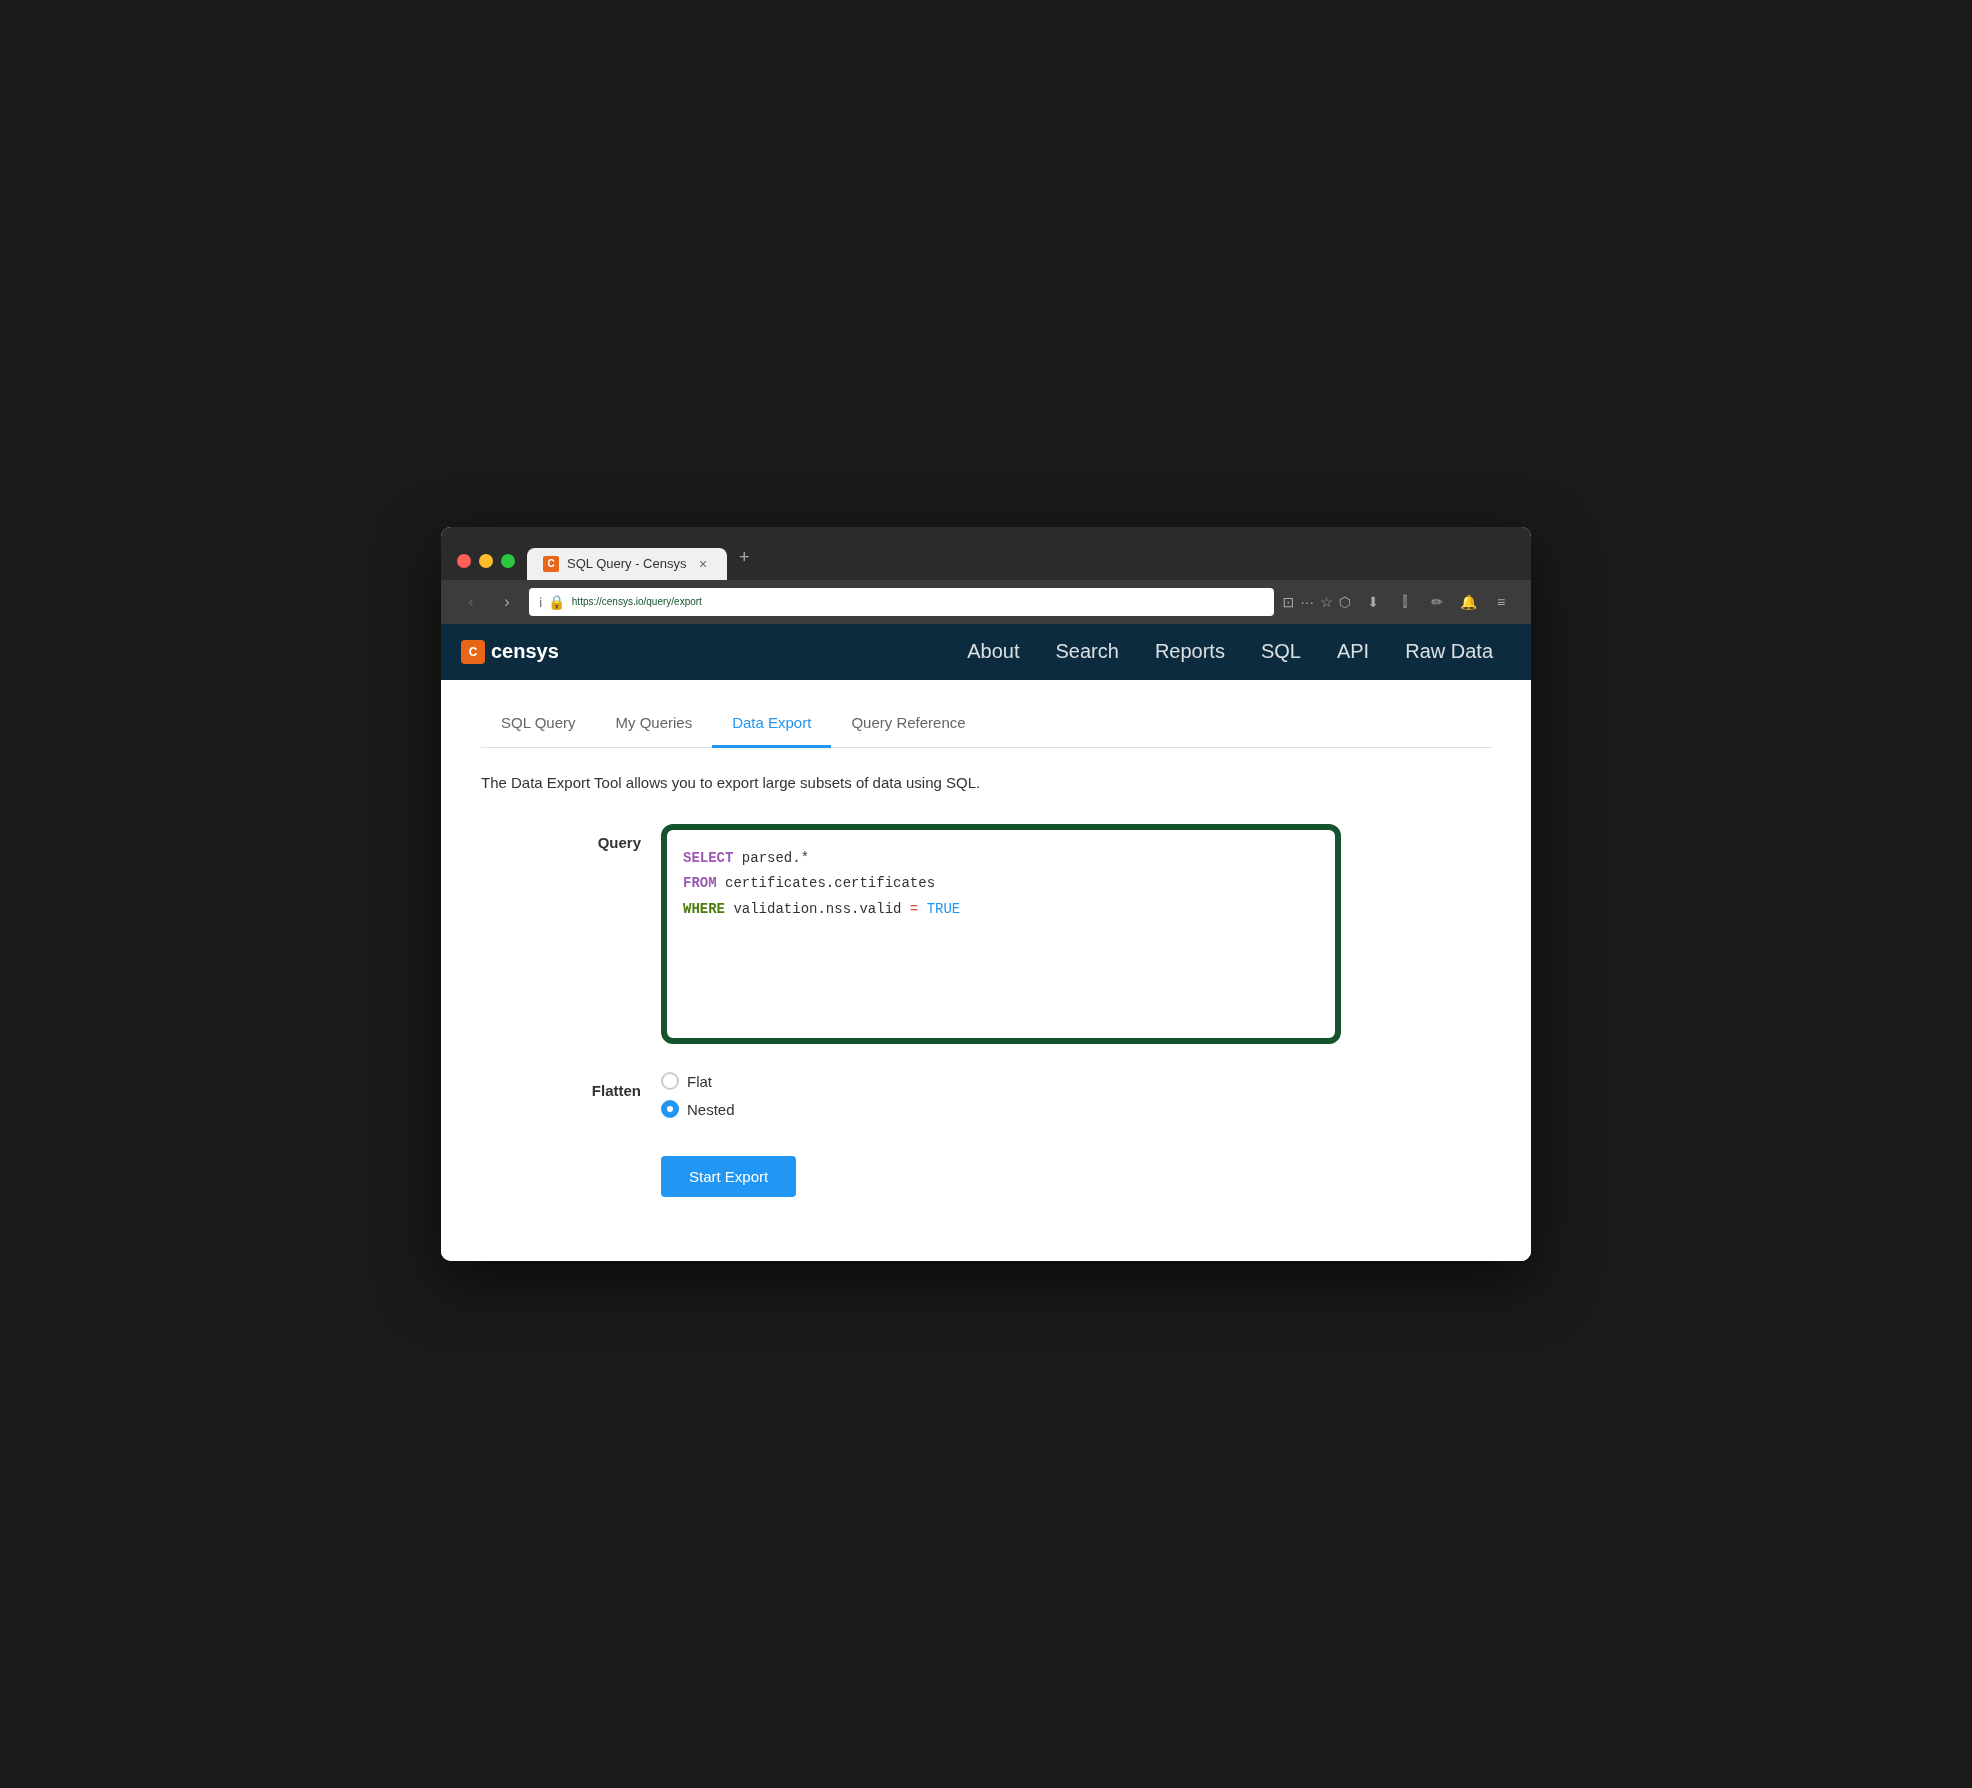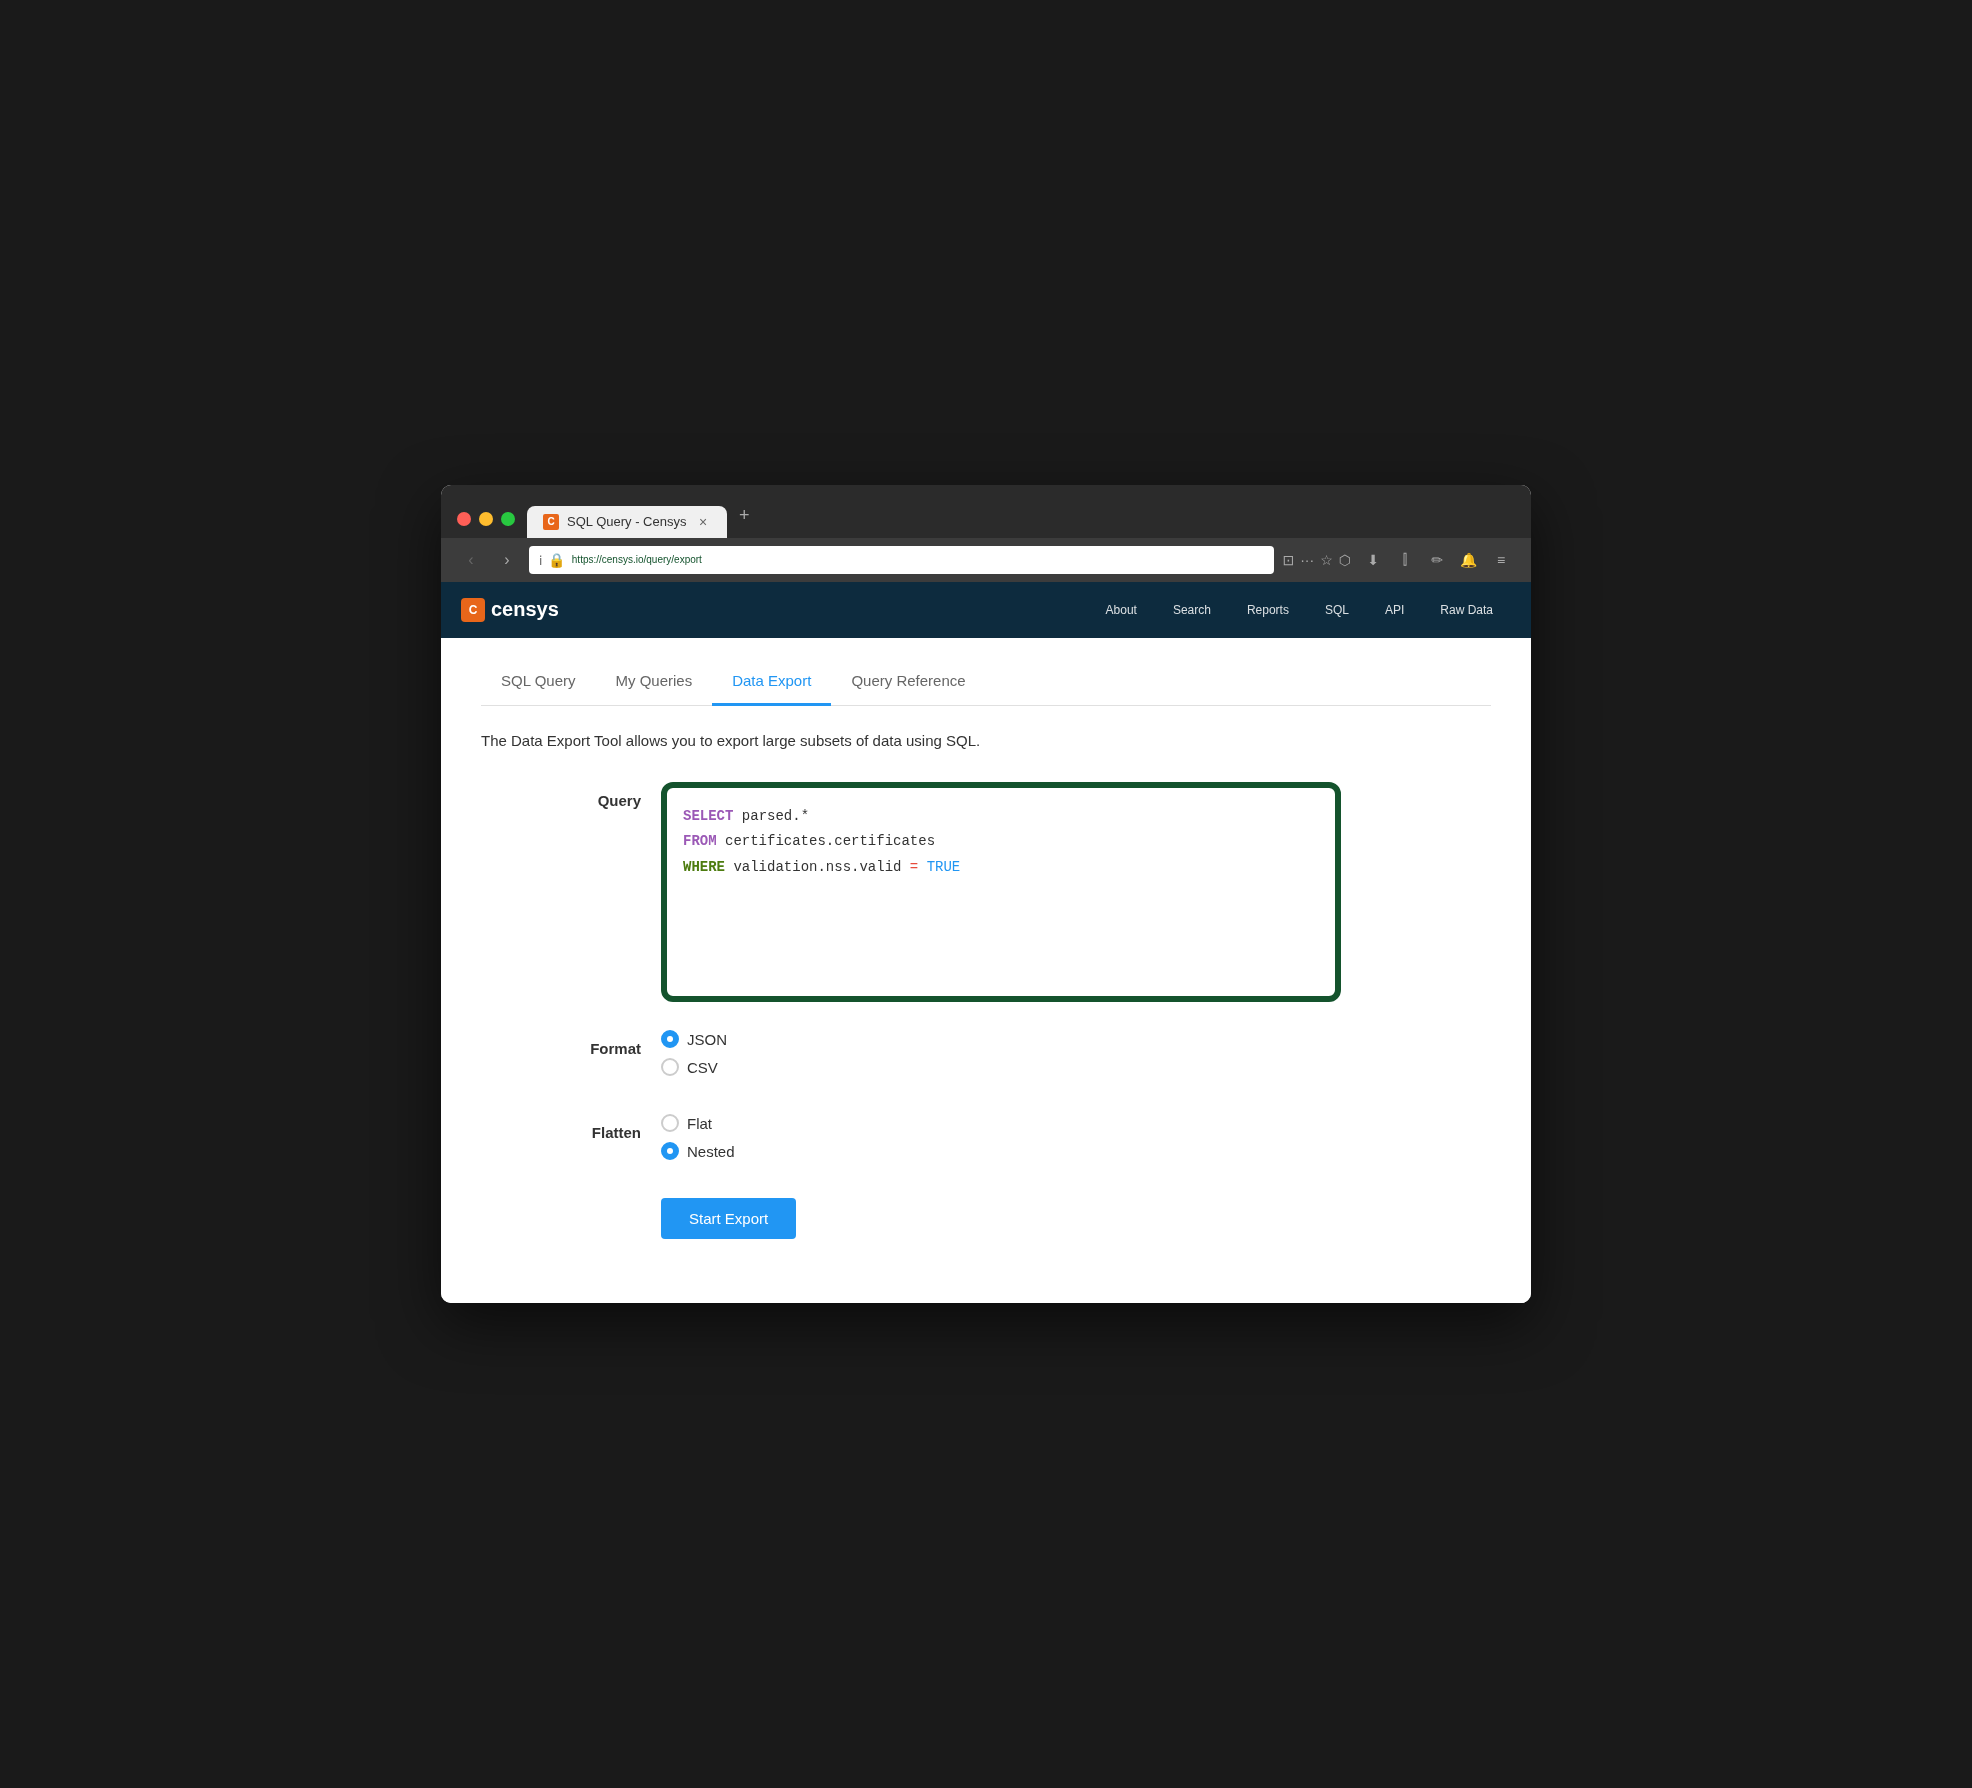--- a/index.html
+++ b/index.html
@@ -204,21 +204,21 @@
       margin-left: auto;
     }
 
     .censys-nav-link {
       color: rgba(255,255,255,0.85);
       text-decoration: none;
       padding: 0 18px;
       height: 39px;
       display: flex;
       align-items: center;
-      font-size: 12px;
+      font-size: 20px;
       cursor: pointer;
     }
 
     
     .page-content {
       background: white;
       padding: 20px 40px 64px;
     }
 
     
@@ -431,33 +431,20 @@
               <span class="kw-from">FROM</span><span class="kw-plain"> certificates.certificates</span>
             </div>
             <div>
               <span class="kw-where">WHERE</span><span class="kw-plain"> validation.nss.valid </span><span class="kw-equals">=</span><span class="kw-true"> TRUE</span>
             </div>
           </div>
         </div>
       </div>
 
       
-      <div class="form-row">
-        <div class="form-label">Format</div>
-        <div class="form-controls">
-          <div class="radio-option">
-            <div class="radio-input checked"></div>
-            <span class="radio-label">JSON</span>
-          </div>
-          <div class="radio-option">
-            <div class="radio-input"></div>
-            <span class="radio-label">CSV</span>
-          </div>
-        </div>
-      </div>
 
       
       <div class="form-row">
         <div class="form-label">Flatten</div>
         <div class="form-controls">
           <div class="radio-option">
             <div class="radio-input"></div>
             <span class="radio-label">Flat</span>
           </div>
           <div class="radio-option">

